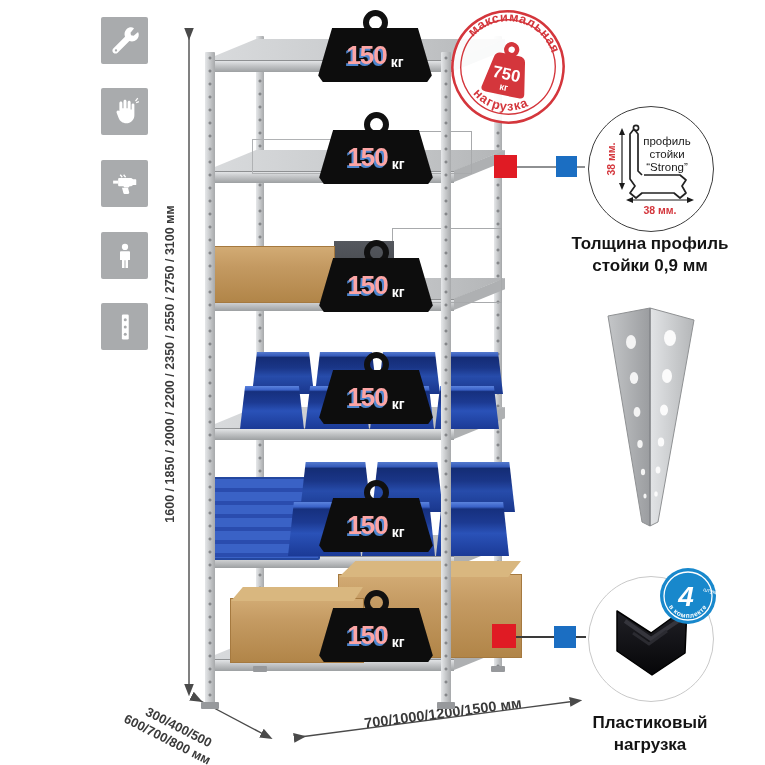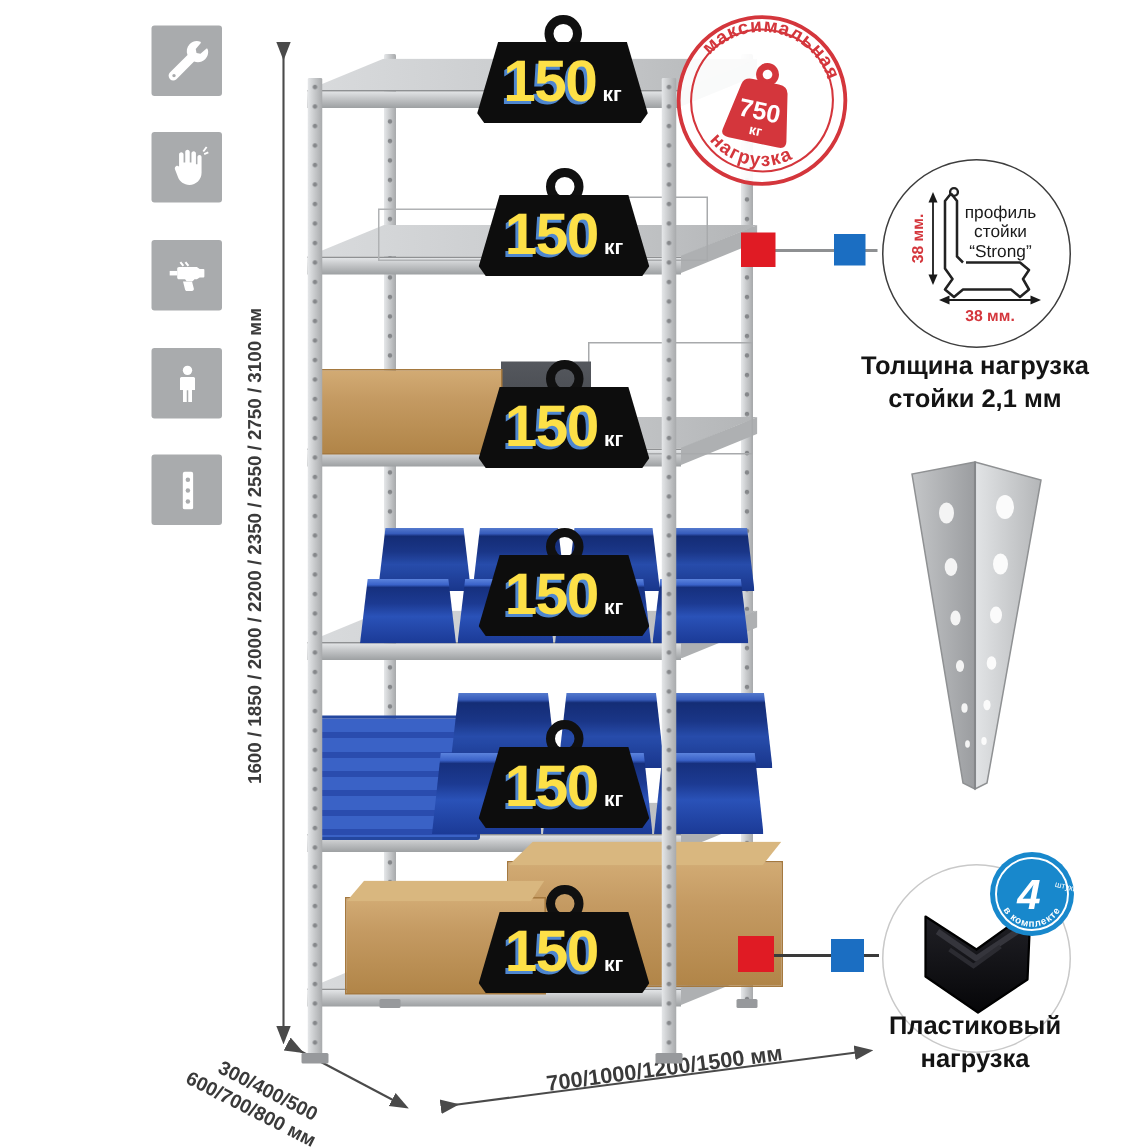--- a/index.html
+++ b/index.html
@@ -54,21 +54,21 @@
                ;}
   .case-dark{position:absolute;background:linear-gradient(180deg,#55585e 0%,#3a3d42 100%);}
   .case-dark::after{content:"";position:absolute;left:40%;top:30%;width:9px;height:22px;
     background:linear-gradient(#fff 0 30%,#d4363c 30% 100%);}
 
   
   .weight{position:absolute;width:116px;}
   .w-ring{width:13px;height:13px;border:6px solid #101010;border-radius:50%;margin:0 auto;}
   .w-body{margin-top:-7px;height:54px;background:#0d0d0d;display:flex;align-items:center;
     justify-content:center;clip-path:polygon(13% 0,87% 0,99% 88%,95% 100%,5% 100%,1% 88%);}
-  .w-val{color:#fde047;font-size:39px;font-weight:bold;letter-spacing:-1px;
+  .w-val{color:#fca5a5;font-size:26px;font-weight:bold;letter-spacing:-1px;
     text-shadow:-2px 2px 0 #4e86cf;text-align:center;}
   .w-unit{color:#fff;font-size:14px;font-weight:bold;margin:14px 0 0 4px;}
 
   
   .conn-line{position:absolute;height:2px;}
   .mark{position:absolute;}
 
   
   .callout-circle{position:absolute;border-radius:50%;background:#fff;}
   .caption{position:absolute;width:160px;text-align:center;color:#141414;
@@ -282,22 +282,22 @@
     <line x1="42" y1="93" x2="100" y2="93" stroke="#1a1a1a" stroke-width="1.2"></line>
     <polygon points="44,90 44,96 37,93" fill="#1a1a1a"></polygon>
     <polygon points="98,90 98,96 105,93" fill="#1a1a1a"></polygon>
     <text x="71" y="107" font-size="10.5" font-weight="bold" fill="#d4363c" text-anchor="middle">38 мм.</text>
     <text x="78" y="38" font-size="11.5" fill="#1a1a1a" text-anchor="middle">профиль</text>
     <text x="78" y="51" font-size="11.5" fill="#1a1a1a" text-anchor="middle">стойки</text>
     <text x="78" y="64" font-size="11.5" fill="#1a1a1a" text-anchor="middle">“Strong”</text>
   </svg>
 </div>
 <div class="caption" style="left:570px;top:233px">
-  <span>Толщина нагрузка</span><br>
-  <span>стойки 2,1 мм</span>
+  <span>Толщина профиль</span><br>
+  <span>стойки 0,9 мм</span>
 </div>
 
 <svg style="position:absolute;left:598px;top:300px" width="104" height="230" viewBox="0 0 104 230">
   <defs>
     <linearGradient id="gpl" x1="0" y1="0" x2="1" y2="0">
       <stop offset="0" stop-color="#c4c6c8"></stop>
           <stop offset="1" stop-color="#9b9da0"></stop>
     </linearGradient>
     <linearGradient id="gpr" x1="0" y1="0" x2="1" y2="0">
       <stop offset="0" stop-color="#e2e4e6"></stop>
@@ -339,18 +339,18 @@
     <circle cx="29" cy="29" r="28" fill="#1888cc"></circle>
     <circle cx="29" cy="29" r="24" fill="none" stroke="#fff" stroke-width="1.3"></circle>
     <text x="27" y="39" font-size="28" font-weight="bold" font-style="italic" fill="#fff" text-anchor="middle">4</text>
     <text x="44" y="24" font-size="5.5" fill="#fff" transform="rotate(14 44,24)">штуки</text>
     <path id="arcFoot" d="M8,34 A21.5,21.5 0 0 0 50,34" fill="none"></path>
     <text font-size="6.6" font-weight="bold" fill="#fff" letter-spacing="0.6">
       <textPath href="#arcFoot" startOffset="50%" text-anchor="middle">в комплекте</textPath>
     </text>
   </svg>
 </div>
-<div class="caption" style="left:570px;top:673px">
+<div class="caption" style="left:570px;top:712px">
   <span>Пластиковый</span><br>
   <span>нагрузка</span>
 </div>
 
 </div>
 
 </body></html>

